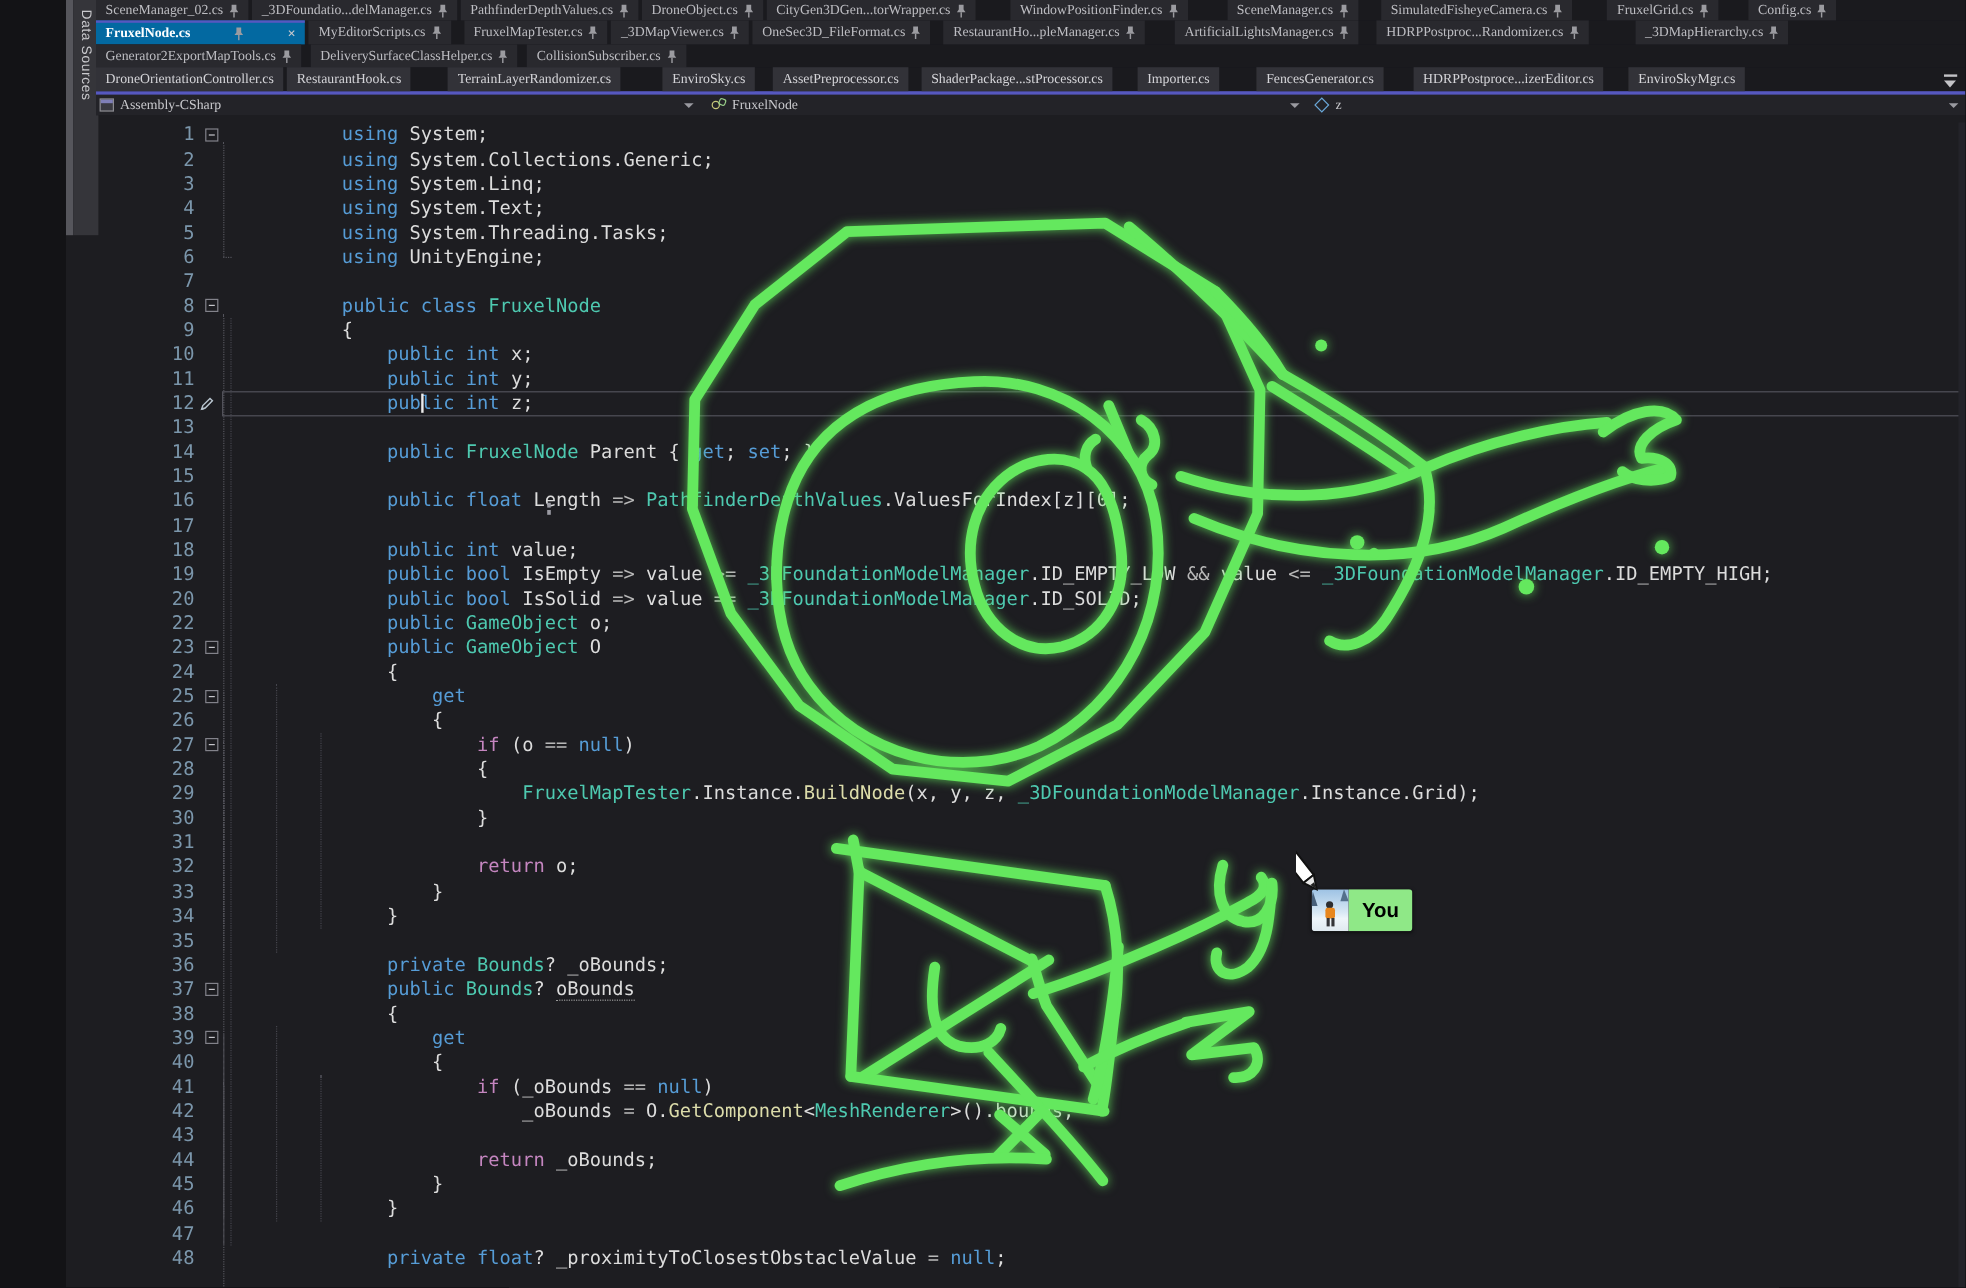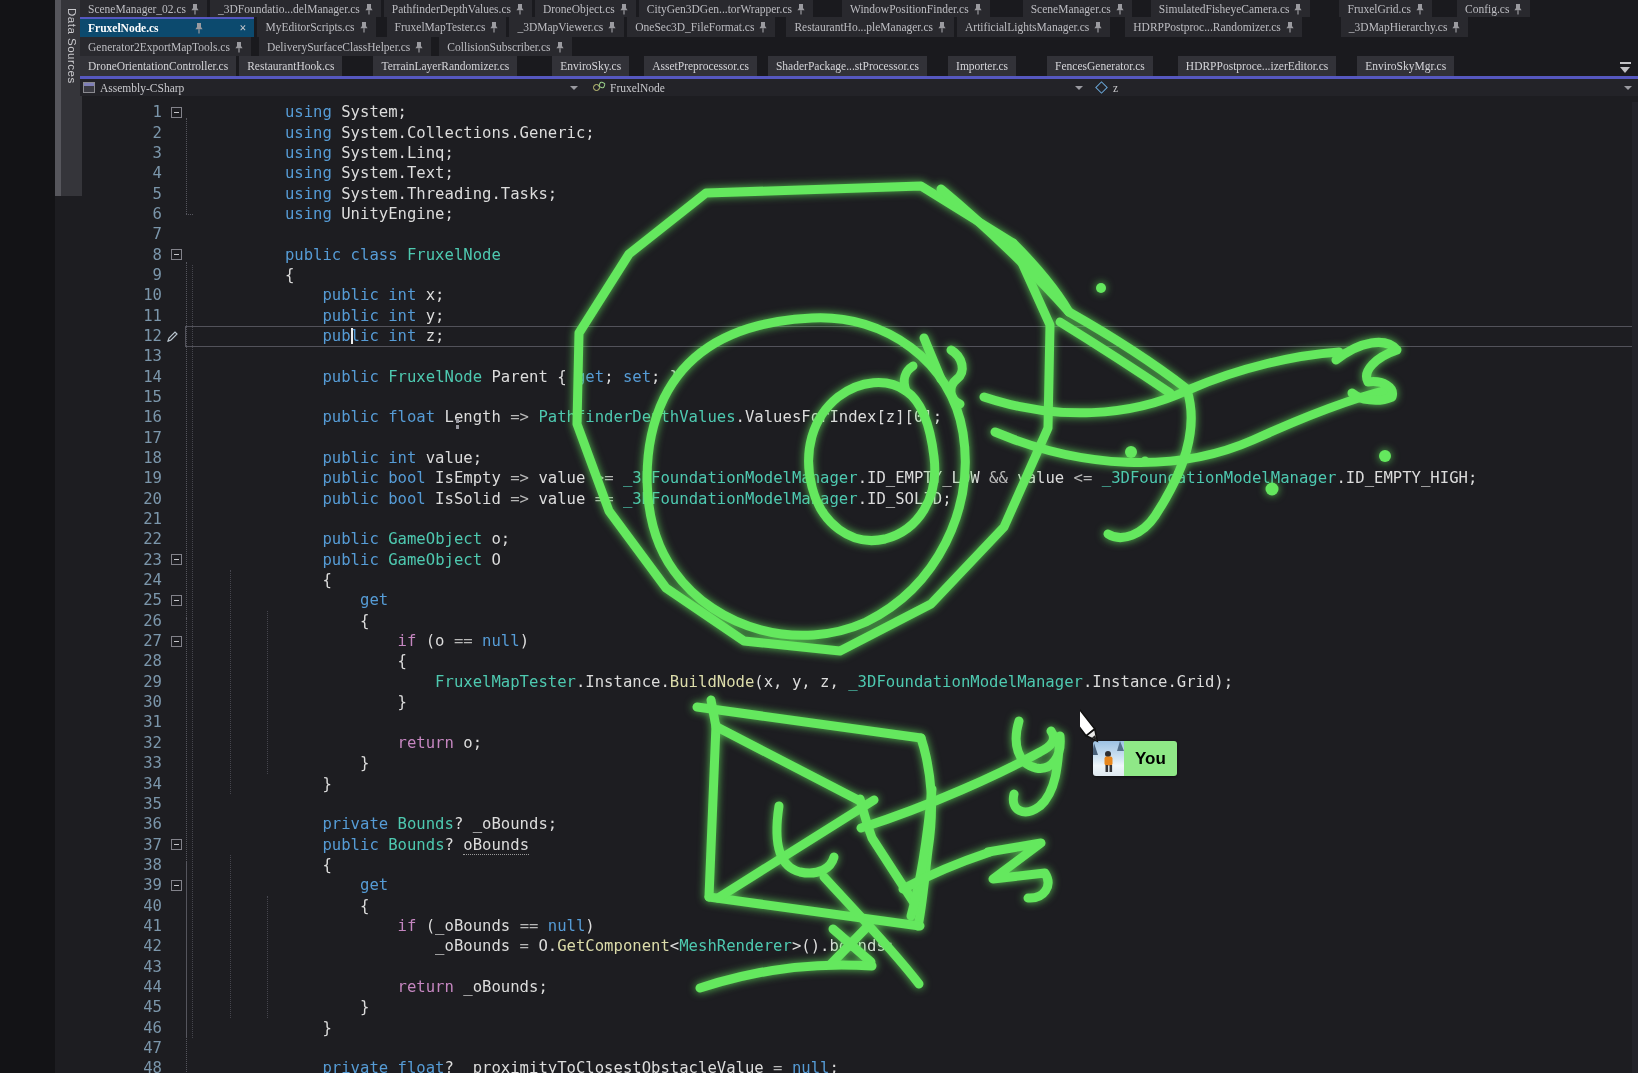--- a/index.html
+++ b/index.html
@@ -11,29 +11,29 @@
   .ds-tab{position:absolute;left:61px;top:0;width:21px;height:196px;background:#35353a;
           color:#c9c9cd;font-size:11.5px;writing-mode:vertical-lr;display:flex;align-items:center;
           padding-top:8px;box-sizing:border-box;letter-spacing:.5px;}
   
   .tabzone{position:absolute;left:80px;top:0;right:0;background:#1a1a1e;font-family:Liberation Serif, serif;}
   .tabrow{display:flex;align-items:stretch;background:#1a1a1e;}
   .tabrow.r1{height:17px}.tabrow.r2{height:20px}.tabrow.r3{height:19px}.tabrow.r4{height:20px}
   .tab{display:flex;align-items:center;gap:5px;background:#29292e;color:#bdbdc2;
        font-size:11.5px;padding:0 8px;margin-right:3px;white-space:nowrap;cursor:default;}
   .tab .x{color:#c9c9cd;font-size:12px;line-height:1;margin-left:1px;}
-  .tab.active{background:#0c4a6e;color:#ffffff;font-weight:bold;border-top:2px solid #5658c0;gap:36px;}
+  .tab.active{background:#0369a1;color:#ffffff;font-weight:bold;border-top:2px solid #5658c0;gap:36px;}
   .tabrow.r4 .tab{background:#323238;color:#d4d4d8;}
   .pin{width:8px;height:12px;flex:0 0 auto;}
   
   .r1 .tab:nth-child(6){margin-left:26px}.r1 .tab:nth-child(7){margin-left:30px}
   .r1 .tab:nth-child(8){margin-left:16px}.r1 .tab:nth-child(9){margin-left:26px}
   .r1 .tab:nth-child(10){margin-left:22px}
   .r2 .tab:nth-child(3){margin-left:8px}.r2 .tab:nth-child(6){margin-left:8px}
-  .r2 .tab:nth-child(7){}.r2 .tab:nth-child(8){margin-left:12px}
+  .r2 .tab:nth-child(7){margin-left:22px}.r2 .tab:nth-child(8){margin-left:12px}
   .r2 .tab:nth-child(9){margin-left:36px}
   .r3 .tab{margin-right:8px}
   .r4 .tab:nth-child(3){margin-left:28px}.r4 .tab:nth-child(4){margin-left:32px}
   .r4 .tab:nth-child(5){margin-left:12px}.r4 .tab:nth-child(6){margin-left:8px}
   .r4 .tab:nth-child(7){margin-left:18px}.r4 .tab:nth-child(8){margin-left:28px}
   .r4 .tab:nth-child(9){margin-left:22px}.r4 .tab:nth-child(10){margin-left:18px}
   .overflow-btn{position:absolute;right:6px;top:62px;width:13px;height:12px;}
   .overflow-btn .bar{position:absolute;left:1px;right:1px;top:0;height:2px;background:#c2c2c6;}
   .overflow-btn .tri{position:absolute;left:1px;top:5px;width:0;height:0;
       border-left:5.5px solid transparent;border-right:5.5px solid transparent;border-top:6px solid #c2c2c6;}
@@ -587,32 +587,20 @@
         </span>
         <span class="foldcol">
           
         </span>
         <span class="codetext">
           <span class="tk c-d">    </span><span class="tk c-k">public bool</span><span class="tk c-d"> IsSolid </span><span class="tk c-o">=&gt; </span><span class="tk c-d">value </span><span class="tk c-o">== </span><span class="tk c-t">_3DFoundationModelManager</span><span class="tk c-d">.ID_SOLID;</span>
         </span>
       </div>
       <div class="line">
         <span class="lnw">
-          <span class="ln">21</span>
-          
-        </span>
-        <span class="foldcol">
-          
-        </span>
-        <span class="codetext">
-          
-        </span>
-      </div>
-      <div class="line">
-        <span class="lnw">
           <span class="ln">22</span>
           
         </span>
         <span class="foldcol">
           
         </span>
         <span class="codetext">
           <span class="tk c-d">    </span><span class="tk c-k">public</span><span class="tk c-t"> GameObject</span><span class="tk c-d"> o;</span>
         </span>
       </div>

